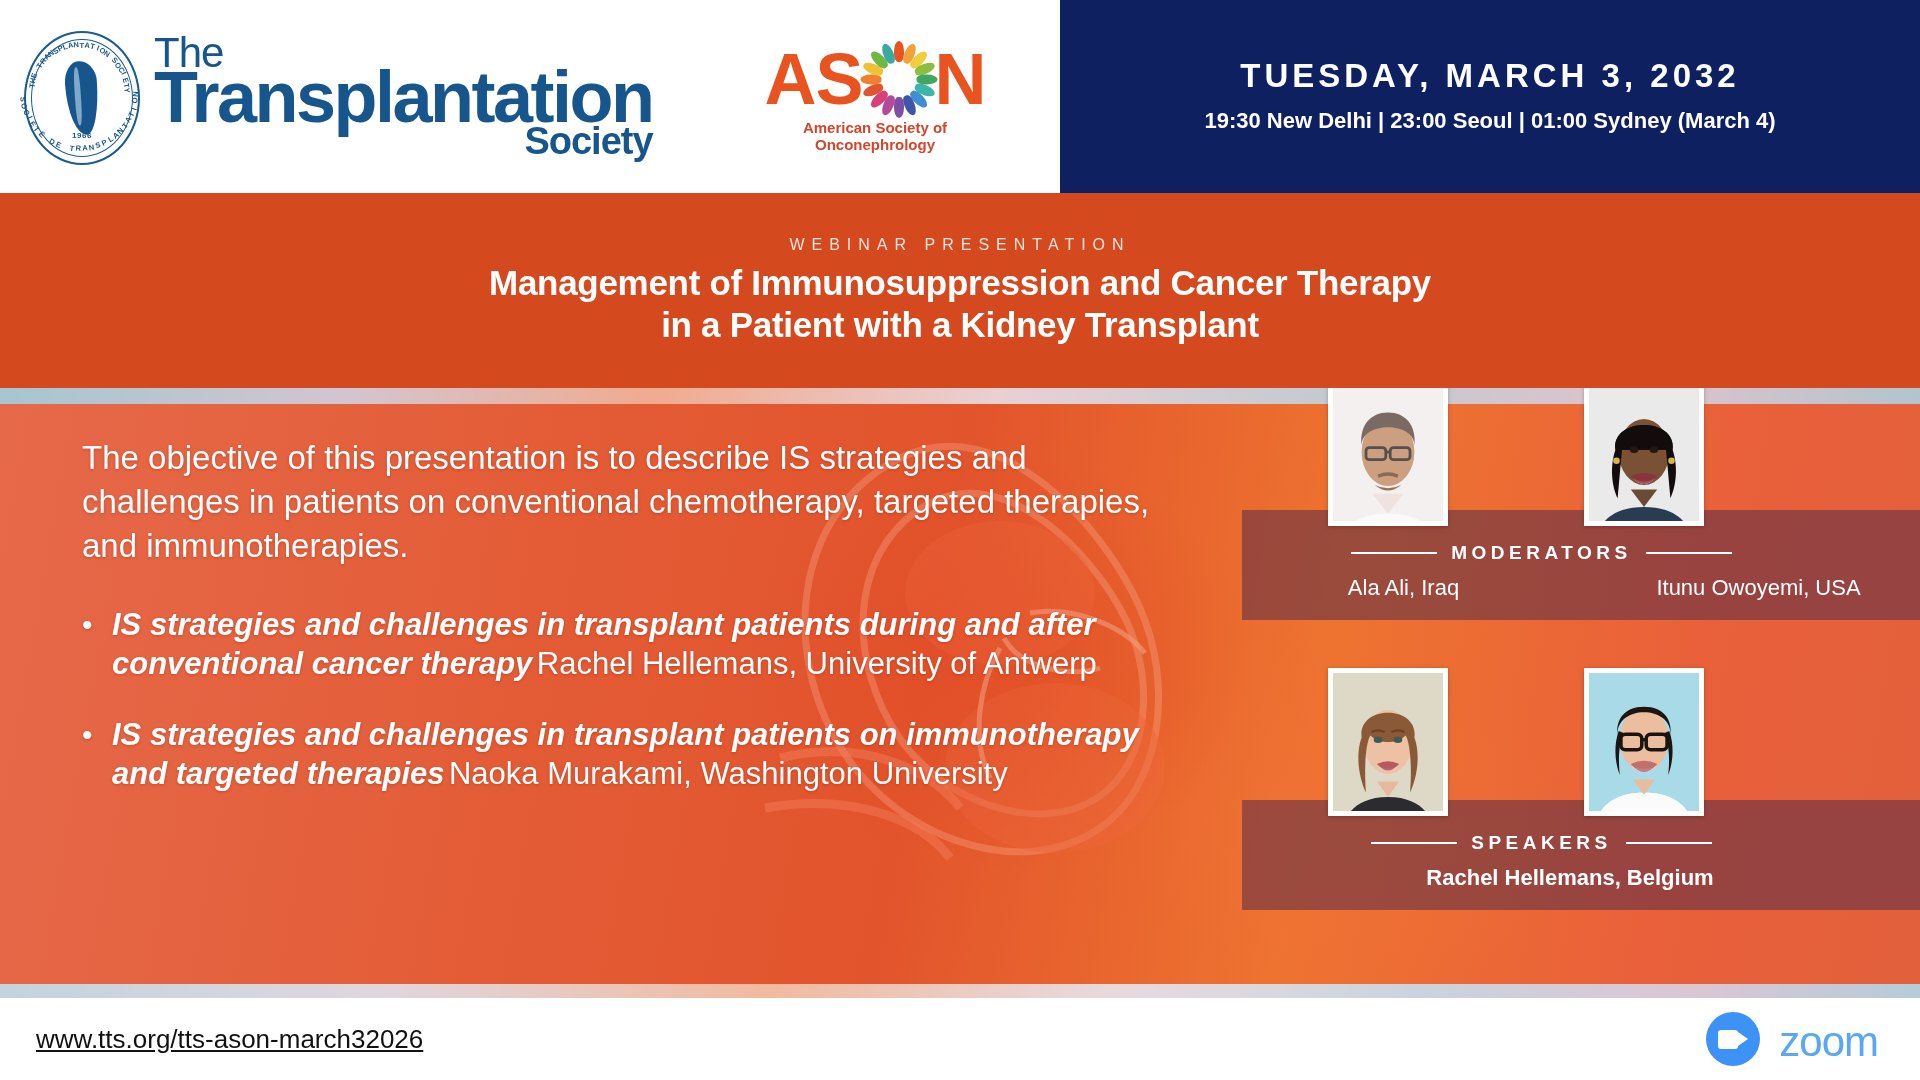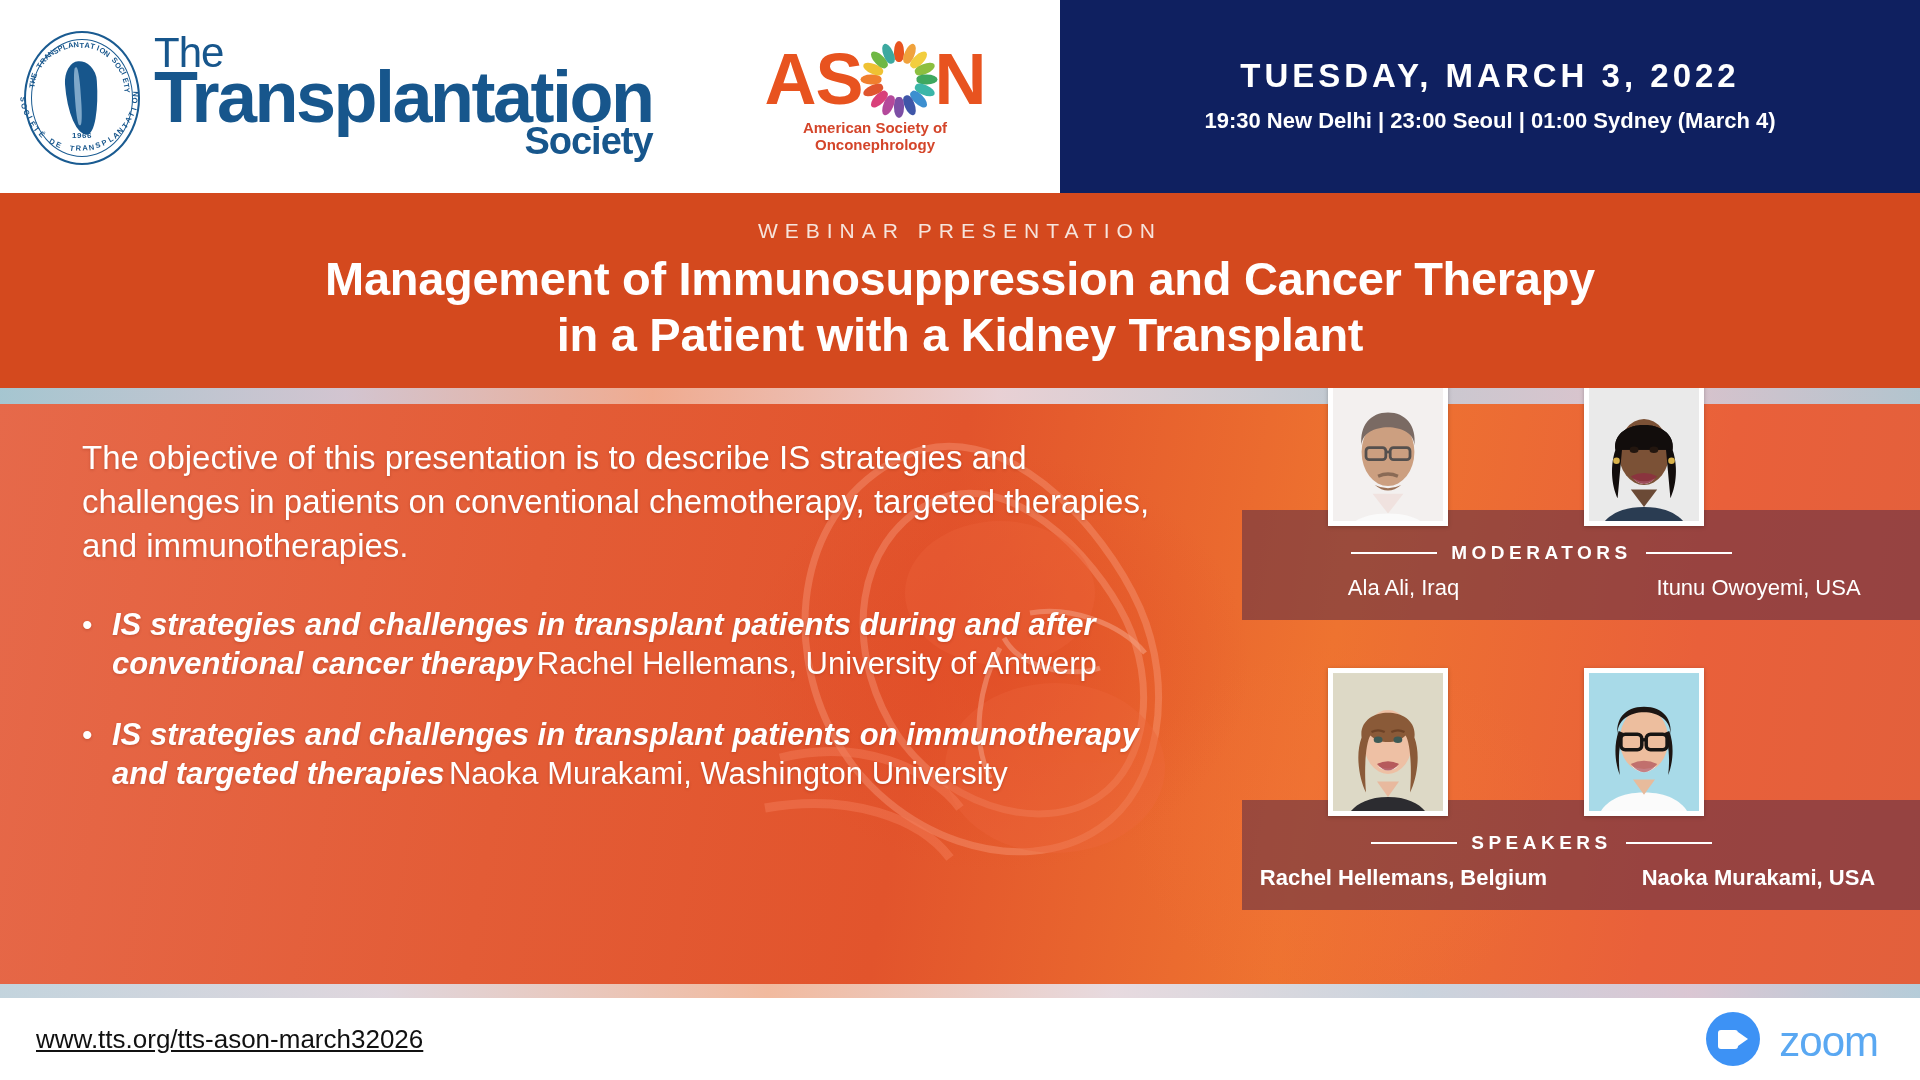--- a/index.html
+++ b/index.html
@@ -58,22 +58,22 @@
 
   .datebox { flex:1; background:#0F2060; display:flex; flex-direction:column;
              align-items:center; justify-content:center; color:#fff; }
   .datebox .big { font-size:33px; font-weight:bold; letter-spacing:4px; margin-bottom:10px; }
   .datebox .tz  { font-size:22px; font-weight:bold; line-height:1.42; white-space:nowrap; }
 
   
   .titleband { position:absolute; left:0; top:193px; width:1920px; height:195px;
                background:#D4491E; color:#fff; text-align:center;
                display:flex; flex-direction:column; align-items:center; justify-content:center; }
-  .kicker { font-size:21px; letter-spacing:7px; font-weight:400; color:#f6e4dc; margin-bottom:8px; }
-  .maintitle { font-size:47px; font-weight:bold; line-height:1.18; letter-spacing:-0.3px; }
+  .kicker { font-size:16px; letter-spacing:7px; font-weight:400; color:#f6e4dc; margin-bottom:8px; }
+  .maintitle { font-size:35px; font-weight:bold; line-height:1.18; letter-spacing:-0.3px; }
 
   
   .body { position:absolute; left:0; top:388px; width:1920px; height:610px; overflow:hidden;
           background:#E2603C; }
   .bg-grad {
       position:absolute; inset:0;
       background:
         radial-gradient(ellipse 360px 300px at 52% 45%, rgba(224,72,36,.55), rgba(224,72,36,0) 70%),
         radial-gradient(ellipse 300px 260px at 70% 72%, rgba(241,112,56,.55), rgba(224,72,36,0) 72%),
         linear-gradient(100deg,#E6694A 0%, #E35C36 28%, #E2542C 48%, #EE7330 68%, #E9603A 86%, #E2603C 100%);
@@ -233,21 +233,21 @@
           </span>
         <span class="ason-letters">N</span>
       </div>
       <div class="ason-sub">
         <div>American Society of</div>
         <div>Onconephrology</div>
       </div>
     </div>
 
     <div class="datebox">
-      <div class="big">TUESDAY, MARCH 3, 2022</div>
+      <div class="big">TUESDAY, MARCH 3, 2032</div>
       <div class="tz">19:30 New Delhi | 23:00 Seoul | 01:00 Sydney (March 4)</div>
     </div>
   </div>
 
   <div class="titleband">
     <div class="kicker">WEBINAR PRESENTATION</div>
     <div class="maintitle">
       <div>Management of Immunosuppression and Cancer Therapy</div>
       <div>in a Patient with a Kidney Transplant</div>
     </div>
@@ -393,21 +393,20 @@
         </div>
 
         <div class="sectlabel">
           <span class="dash"></span>
           <span>SPEAKERS</span>
           <span class="dash"></span>
         </div>
 
         <div class="pname-row">
           <span class="n a">Rachel Hellemans, Belgium</span>
-          <span class="n b">Naoka Murakami, USA</span>
         </div>
       </div>
     </div>
   </div>
 
   <div class="footer">
     <a class="url" href="#">www.tts.org/tts-ason-march32026</a>
     <div class="zoomlogo">
       <span class="zoomcircle">
         <span class="zoomcam">

